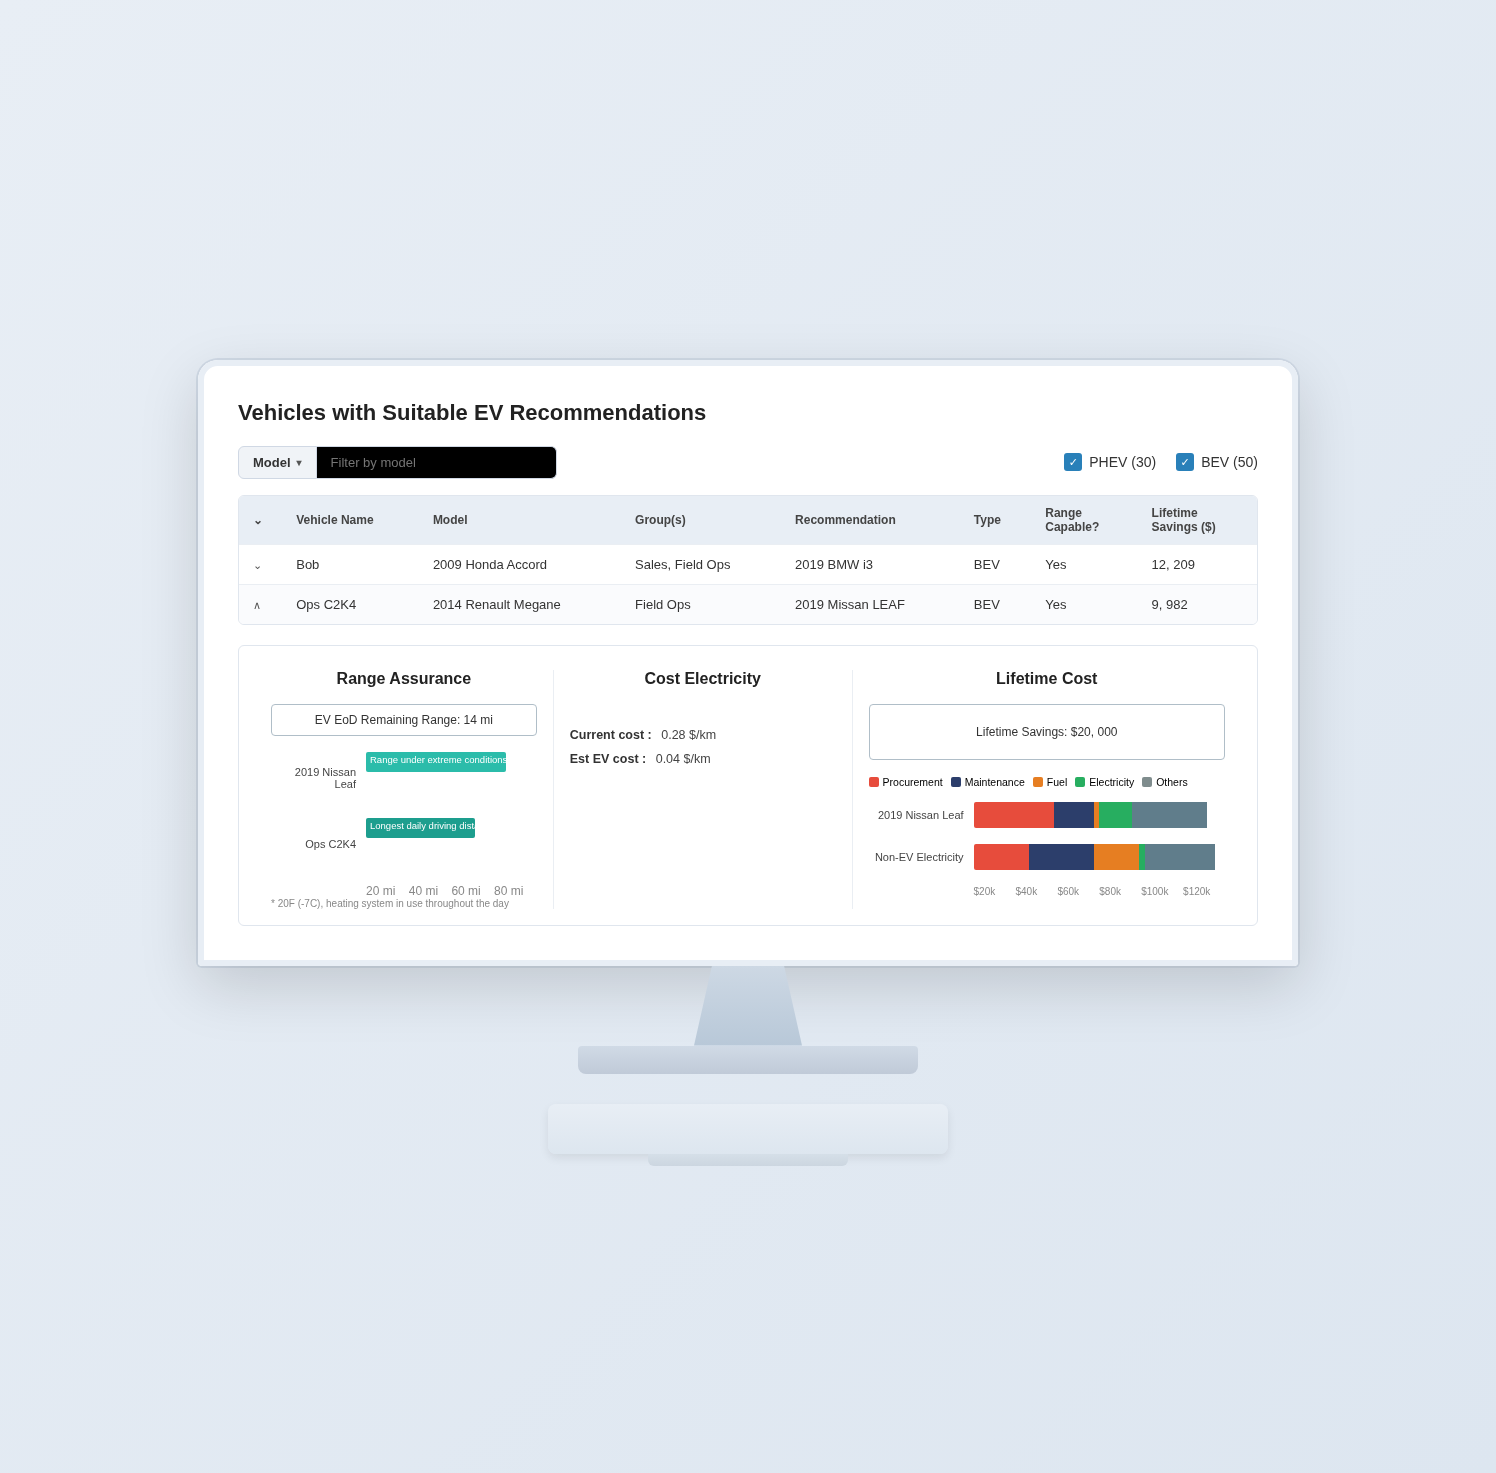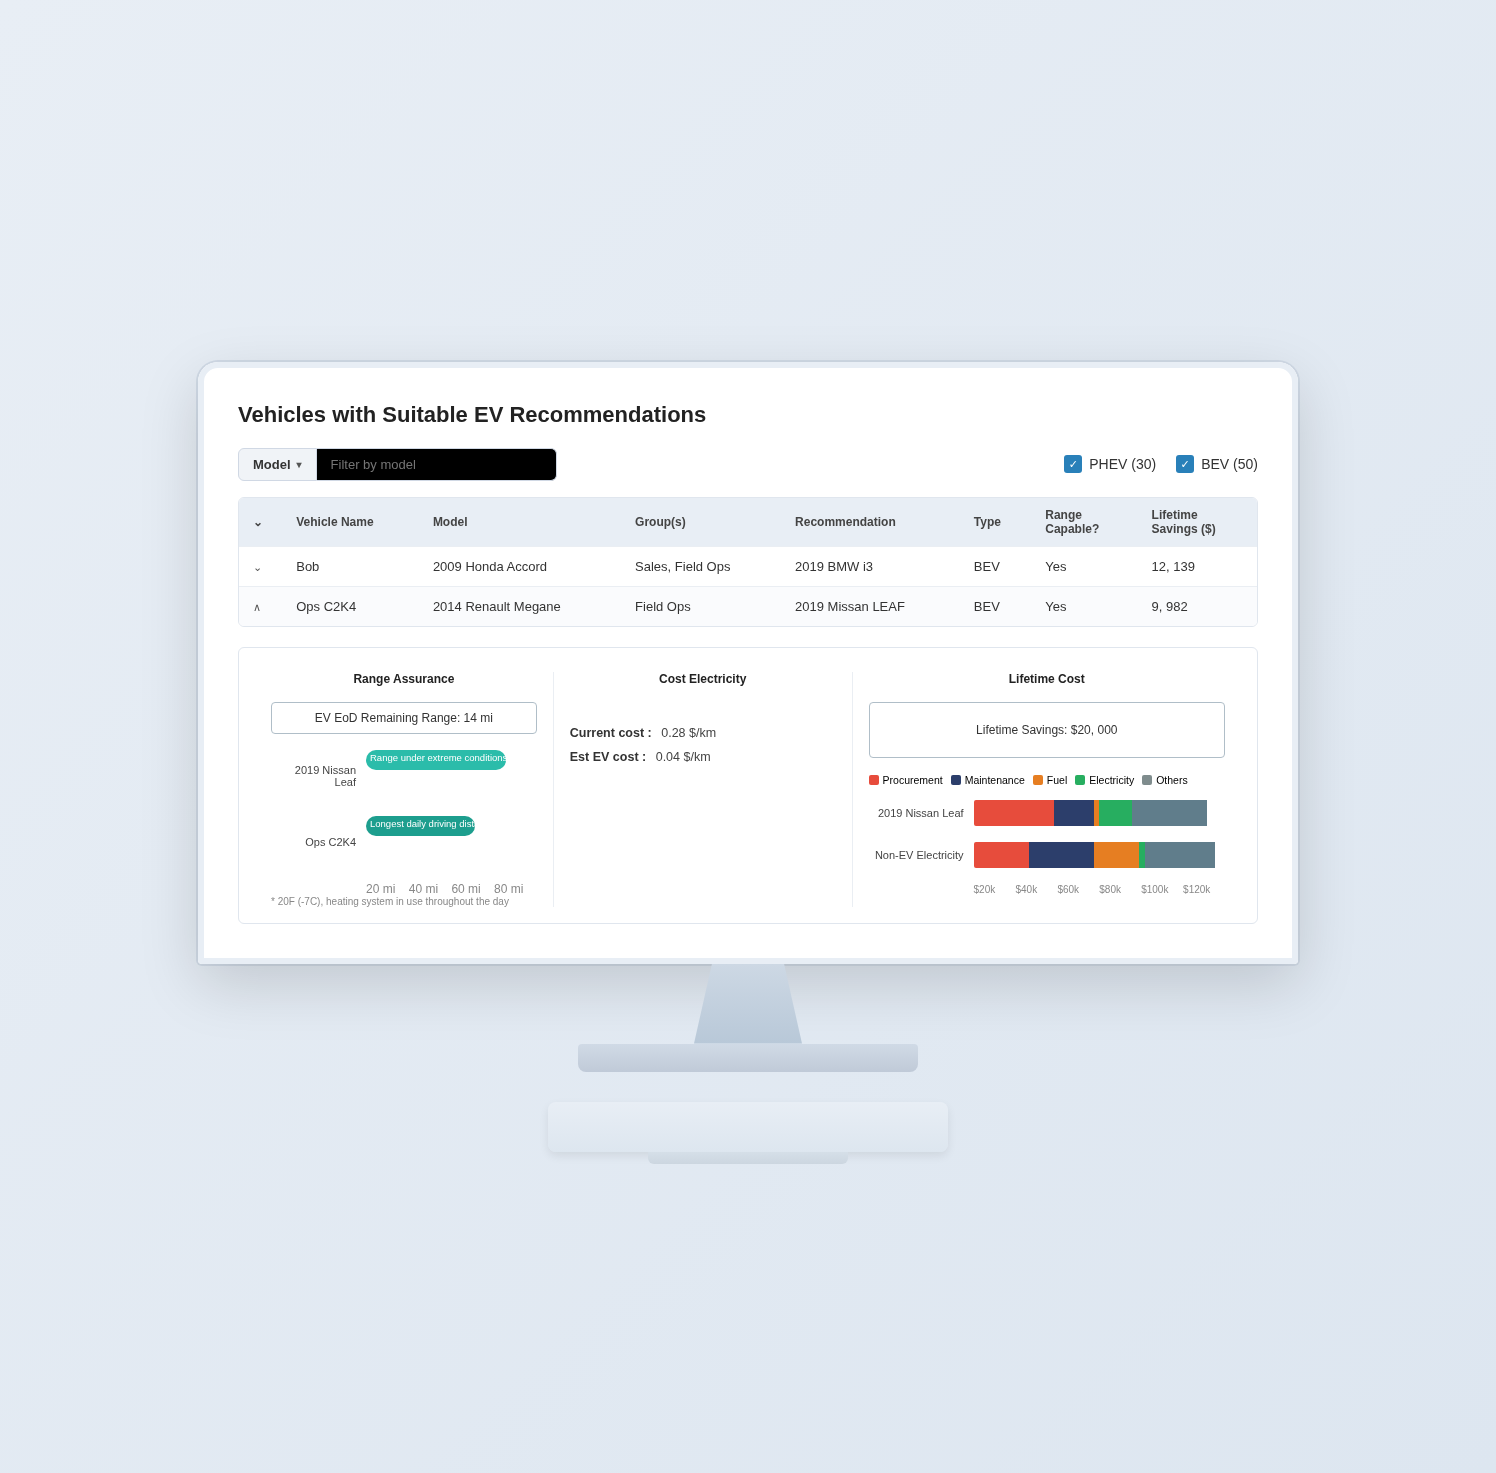--- a/index.html
+++ b/index.html
@@ -212,21 +212,21 @@
       padding: 0 16px;
       border-right: 1px solid #eaeef3;
     }
     .chart-section:last-child {
       border-right: none;
     }
 
     .chart-title {
       text-align: center;
       font-weight: 700;
-      font-size: 12px;
+      font-size: 16px;
       color: #222;
       margin-bottom: 16px;
     }
 
     
     .range-box {
       border: 1.5px solid #b0bec8;
       border-radius: 4px;
       padding: 8px 12px;
       font-size: 12px;
@@ -256,21 +256,21 @@
     }
 
     .bar-area {
       flex: 1;
       position: relative;
       height: 52px;
     }
 
     .sub-bar {
       height: 18px;
-      border-radius: 10px;
+      border-radius: 2px;
       margin-bottom: 4px;
       position: relative;
     }
 
     .bar-teal { background: #2bbcaa; }
     .bar-teal-dark { background: #1d9e8e; }
 
     .x-axis {
       display: flex;
       margin-left: 95px;
@@ -422,21 +422,21 @@
           <tr>
             <td>
               <span class="expand-icon">⌄</span>
             </td>
             <td>Bob</td>
             <td>2009 Honda Accord</td>
             <td>Sales, Field Ops</td>
             <td>2019 BMW i3</td>
             <td>BEV</td>
             <td>Yes</td>
-            <td>12, 139</td>
+            <td>12, 209</td>
           </tr>
 
           <tr class="expanded-row">
             <td>
               <span class="expand-icon">∧</span>
             </td>
             <td>Ops C2K4</td>
             <td>2014 Renault Megane</td>
             <td>Field Ops</td>
             <td>2019 Missan LEAF</td>

